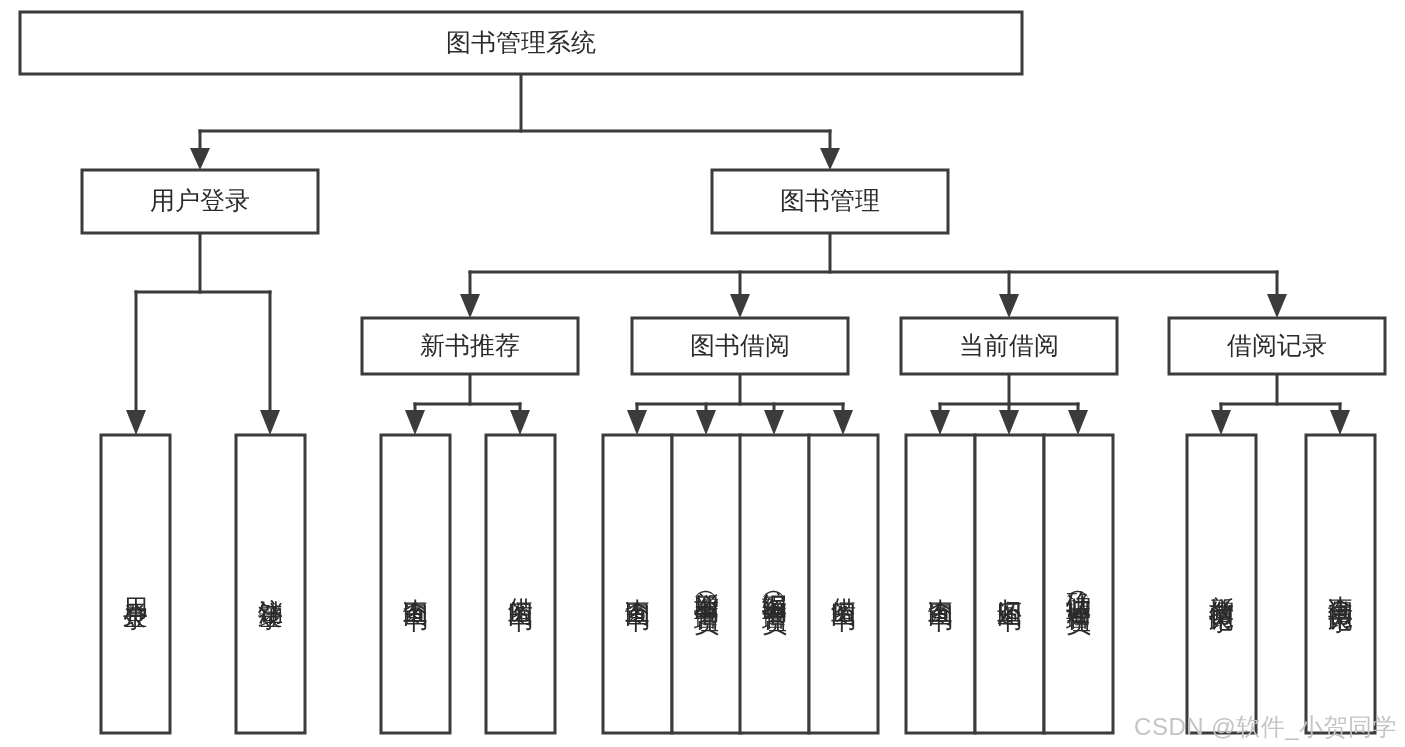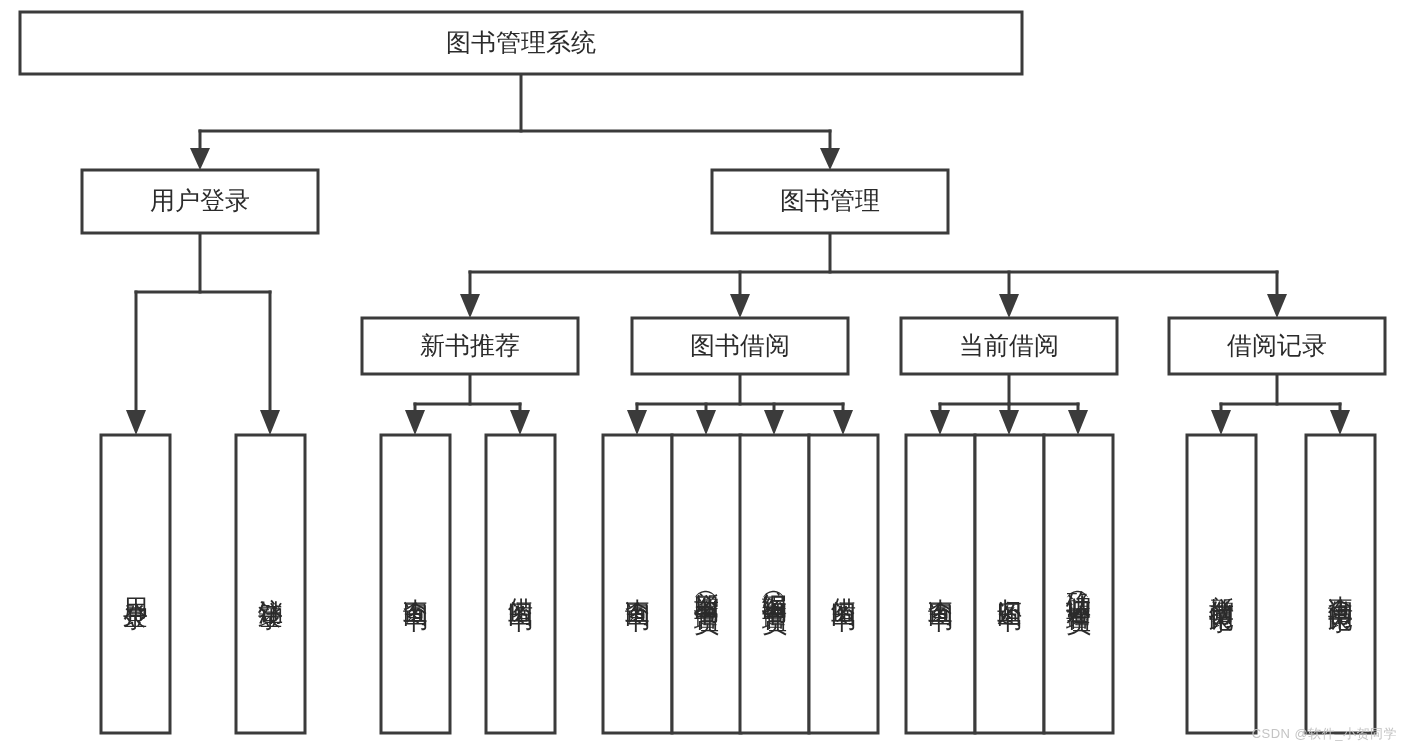--- a/index.html
+++ b/index.html
@@ -61,21 +61,21 @@
     line-height: 1.08;
     letter-spacing: 3px;
     color: #2b2b2b;
     white-space: nowrap;
   }
   .watermark {
     position: absolute;
     right: 8px;
     bottom: 4px;
     font-family: "Liberation Sans", "DejaVu Sans", sans-serif;
-    font-size: 13px;
+    font-size: 24px;
     color: #c4c4c4;
     letter-spacing: 0.5px;
     white-space: nowrap;
   }
 </style>
 </head>
 <body>
 
 <div id="stage">
 

